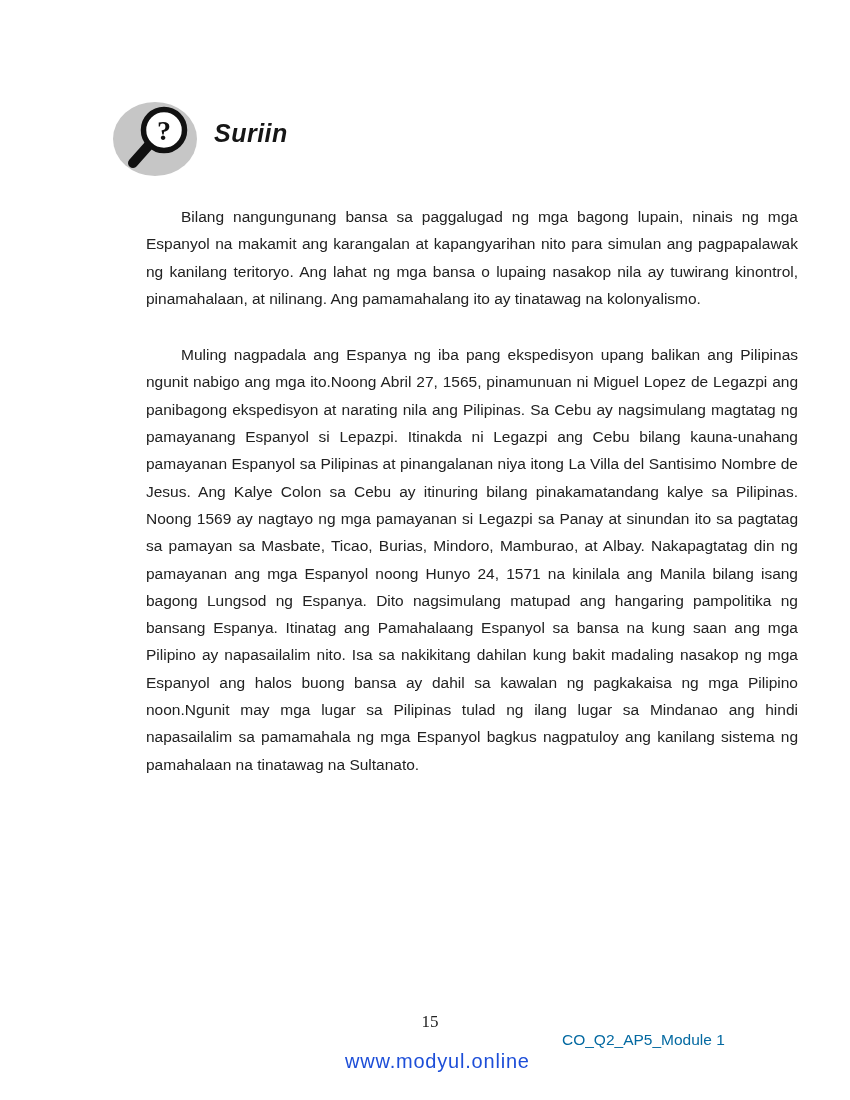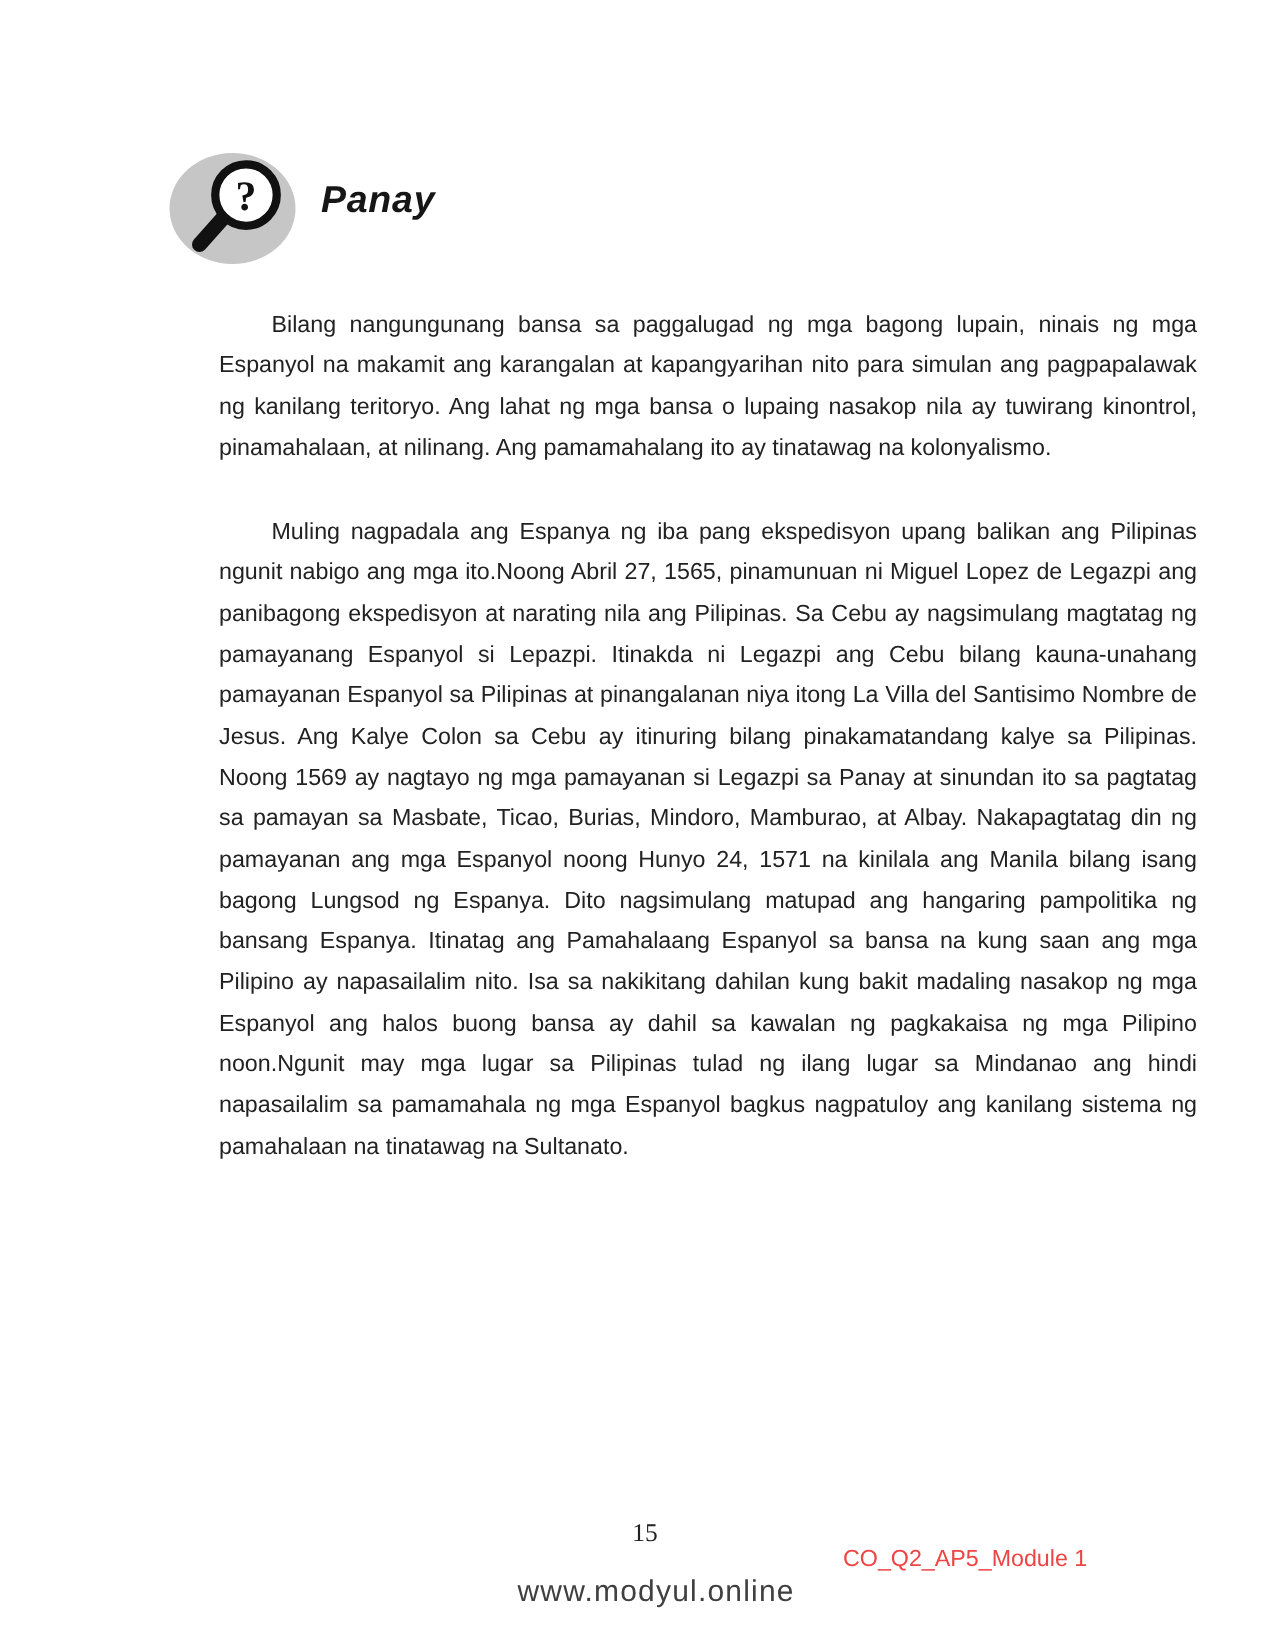--- a/index.html
+++ b/index.html
@@ -64,45 +64,45 @@
     text-align: center;
     font-family: "Liberation Serif", serif;
     font-size: 17px;
     color: #222222;
   }
   .module-code {
     position: absolute;
     left: 562px;
     top: 1031px;
     font-size: 15.5px;
-    color: #ef4444;
+    color: #0369a1;
     text-align: center;
   }
   .watermark {
     position: absolute;
     left: 345px;
     top: 1050px;
     font-size: 20px;
     letter-spacing: 0.8px;
-    color: #404040;
+    color: #1d4ed8;
   }
 </style>
 </head>
 <body>
 
 <div class="page">
 
   <svg class="header-icon" viewBox="0 0 86 76" xmlns="http://www.w3.org/2000/svg">
     <ellipse cx="43" cy="38" rx="42" ry="37" fill="#c6c6c6"></ellipse>
     <line x1="37" y1="44" x2="21" y2="62" stroke="#111111" stroke-width="10" stroke-linecap="round"></line>
     <circle cx="52" cy="29" r="20.5" fill="#ffffff" stroke="#111111" stroke-width="5.5"></circle>
     <text x="52" y="39" text-anchor="middle" font-family="Liberation Serif, serif" font-weight="bold" font-size="28" fill="#111111">?</text>
   </svg>
 
-  <div class="page-title">Panay</div>
+  <div class="page-title">Suriin</div>
 
   <div class="body-text">
     <p>Bilang nangungunang bansa sa paggalugad ng mga bagong lupain, ninais ng mga Espanyol na makamit ang karangalan at kapangyarihan nito para simulan ang pagpapalawak ng kanilang teritoryo. Ang lahat ng mga bansa o lupaing nasakop nila ay tuwirang kinontrol, pinamahalaan, at nilinang. Ang pamamahalang ito ay tinatawag na kolonyalismo.</p>
     <p>Muling nagpadala ang Espanya ng iba pang ekspedisyon upang balikan ang Pilipinas ngunit nabigo ang mga ito.Noong Abril 27, 1565, pinamunuan ni Miguel Lopez de Legazpi ang panibagong ekspedisyon at narating nila ang Pilipinas. Sa Cebu ay nagsimulang magtatag ng pamayanang Espanyol si Lepazpi. Itinakda ni Legazpi ang Cebu bilang kauna-unahang pamayanan Espanyol sa Pilipinas at pinangalanan niya itong La Villa del Santisimo Nombre de Jesus. Ang Kalye Colon sa Cebu ay itinuring bilang pinakamatandang kalye sa Pilipinas. Noong 1569 ay nagtayo ng mga pamayanan si Legazpi sa Panay at sinundan ito sa pagtatag sa pamayan sa Masbate, Ticao, Burias, Mindoro, Mamburao, at Albay. Nakapagtatag din ng pamayanan ang mga Espanyol noong Hunyo 24, 1571 na kinilala ang Manila bilang isang bagong Lungsod ng Espanya. Dito nagsimulang matupad ang hangaring pampolitika ng bansang Espanya. Itinatag ang Pamahalaang Espanyol sa bansa na kung saan ang mga Pilipino ay napasailalim nito. Isa sa nakikitang dahilan kung bakit madaling nasakop ng mga Espanyol ang halos buong bansa ay dahil sa kawalan ng pagkakaisa ng mga Pilipino noon.Ngunit may mga lugar sa Pilipinas tulad ng ilang lugar sa Mindanao ang hindi napasailalim sa pamamahala ng mga Espanyol bagkus nagpatuloy ang kanilang sistema ng pamahalaan na tinatawag na Sultanato.</p>
   </div>
 
   <div class="page-number">15</div>
 
   <div class="module-code">CO_Q2_AP5_Module 1</div>
 

